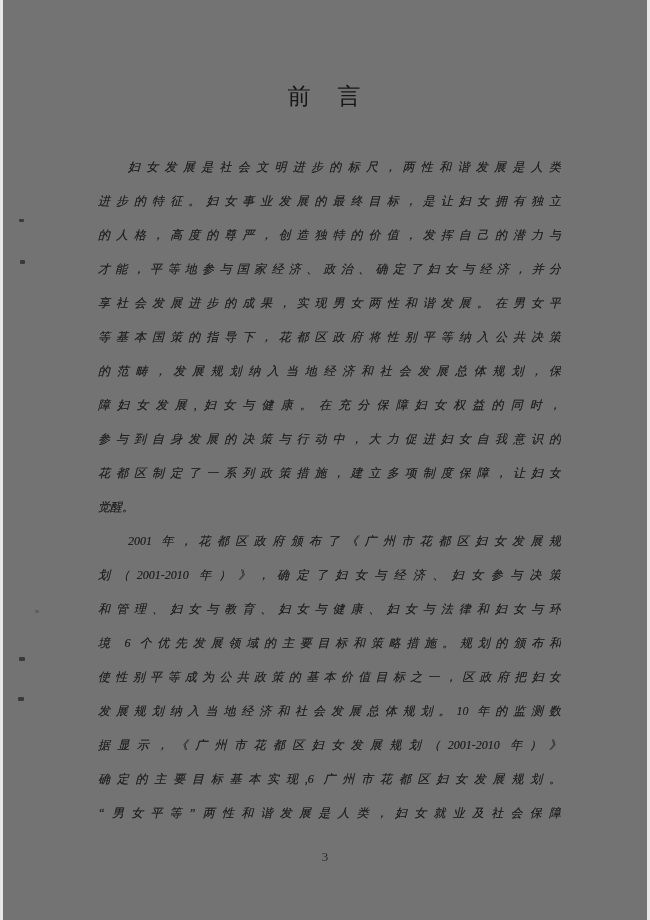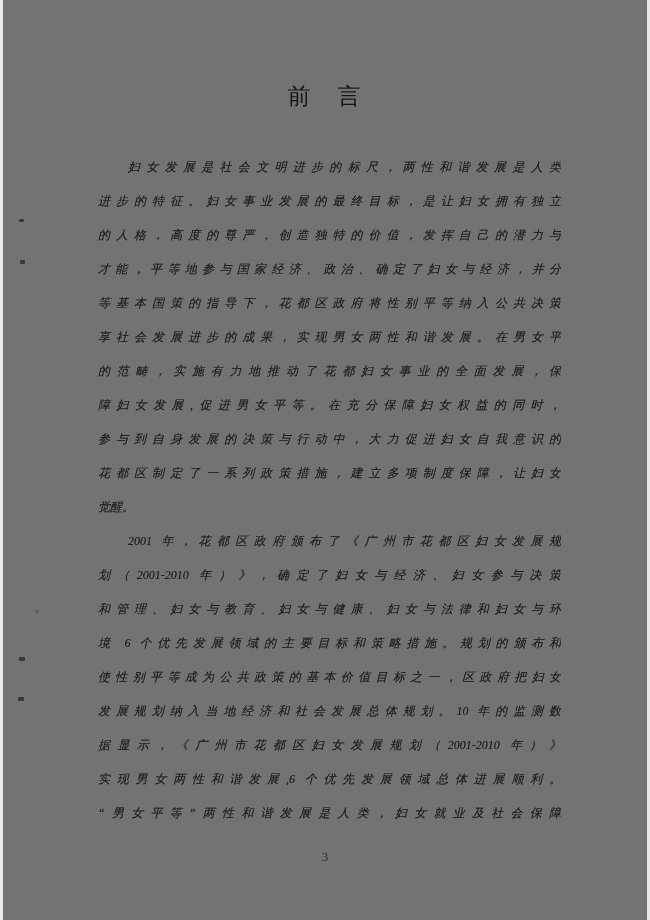--- a/index.html
+++ b/index.html
@@ -78,35 +78,35 @@
 
 <div class="page">
 
   <div class="doc-title">前　言</div>
 
   <div class="doc-body">
     <div class="line indent">妇女发展是社会文明进步的标尺，两性和谐发展是人类</div>
     <div class="line">进步的特征。妇女事业发展的最终目标，是让妇女拥有独立</div>
     <div class="line">的人格，高度的尊严，创造独特的价值，发挥自己的潜力与</div>
     <div class="line">才能，平等地参与国家经济、政治、确定了妇女与经济，并分</div>
+    <div class="line">享社会发展进步的成果，实现男女两性和谐发展。在男女平</div>
     <div class="line">等基本国策的指导下，花都区政府将性别平等纳入公共决策</div>
-    <div class="line">享社会发展进步的成果，实现男女两性和谐发展。在男女平</div>
-    <div class="line">的范畴，实施有力地推动了花都妇女事业的全面发展，保</div>
-    <div class="line">障妇女发展,促进男女平等。在充分保障妇女权益的同时，</div>
+    <div class="line">的范畴，发展规划纳入当地经济和社会发展总体规划，保</div>
+    <div class="line">障妇女发展,妇女与健康。在充分保障妇女权益的同时，</div>
     <div class="line">参与到自身发展的决策与行动中，大力促进妇女自我意识的</div>
     <div class="line">花都区制定了一系列政策措施，建立多项制度保障，让妇女</div>
     <div class="line no-justify">觉醒。</div>
     <div class="line indent">2001 年，花都区政府颁布了《广州市花都区妇女发展规</div>
     <div class="line">划（2001-2010 年）》，确定了妇女与经济、妇女参与决策</div>
     <div class="line">和管理、妇女与教育、妇女与健康、妇女与法律和妇女与环</div>
     <div class="line">境 6 个优先发展领域的主要目标和策略措施。规划的颁布和</div>
     <div class="line">使性别平等成为公共政策的基本价值目标之一，区政府把妇女</div>
     <div class="line">发展规划纳入当地经济和社会发展总体规划。10 年的监测数</div>
     <div class="line">据显示，《广州市花都区妇女发展规划（2001-2010 年）》</div>
-    <div class="line">实现男女两性和谐发展,6 个优先发展领域总体进展顺利。</div>
+    <div class="line">确定的主要目标基本实现,6 广州市花都区妇女发展规划。</div>
     <div class="line">“男女平等”两性和谐发展是人类，妇女就业及社会保障</div>
   </div>
 
   <div class="page-number">3</div>
 
   <span class="speckle s1"></span>
   <span class="speckle s2"></span>
   <span class="speckle s3"></span>
   <span class="speckle s4"></span>
   <span class="speckle s5"></span>

